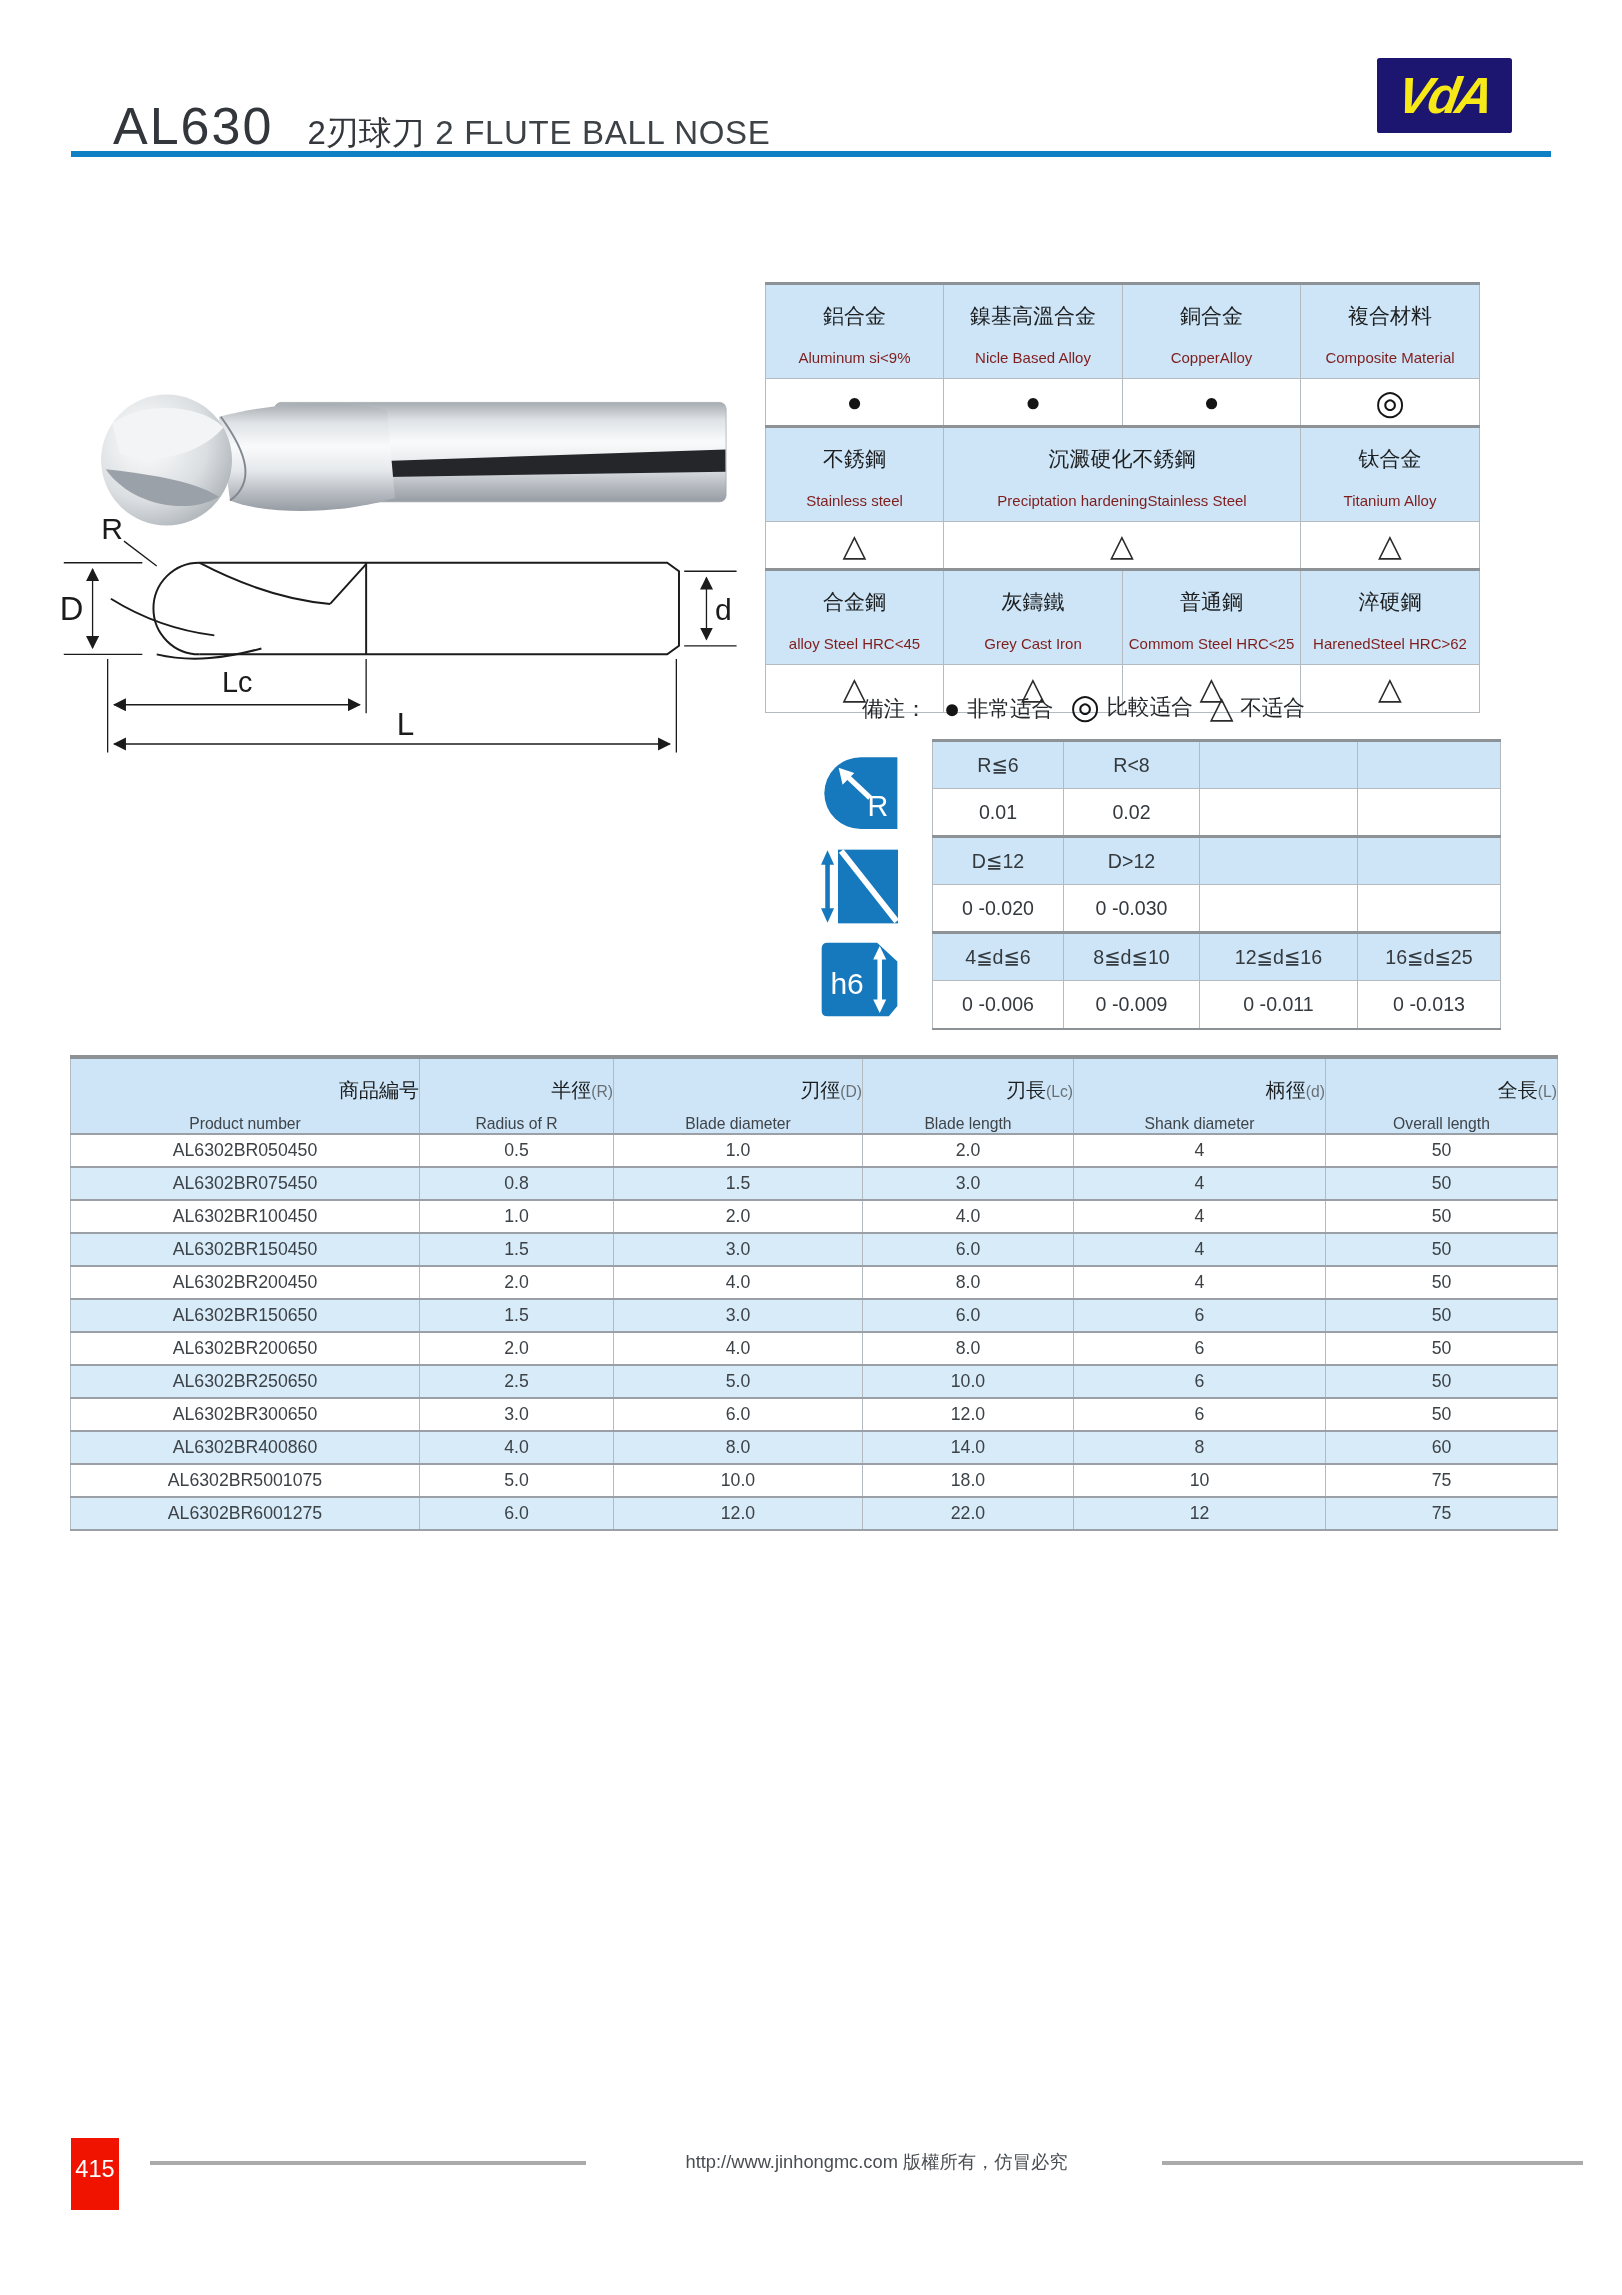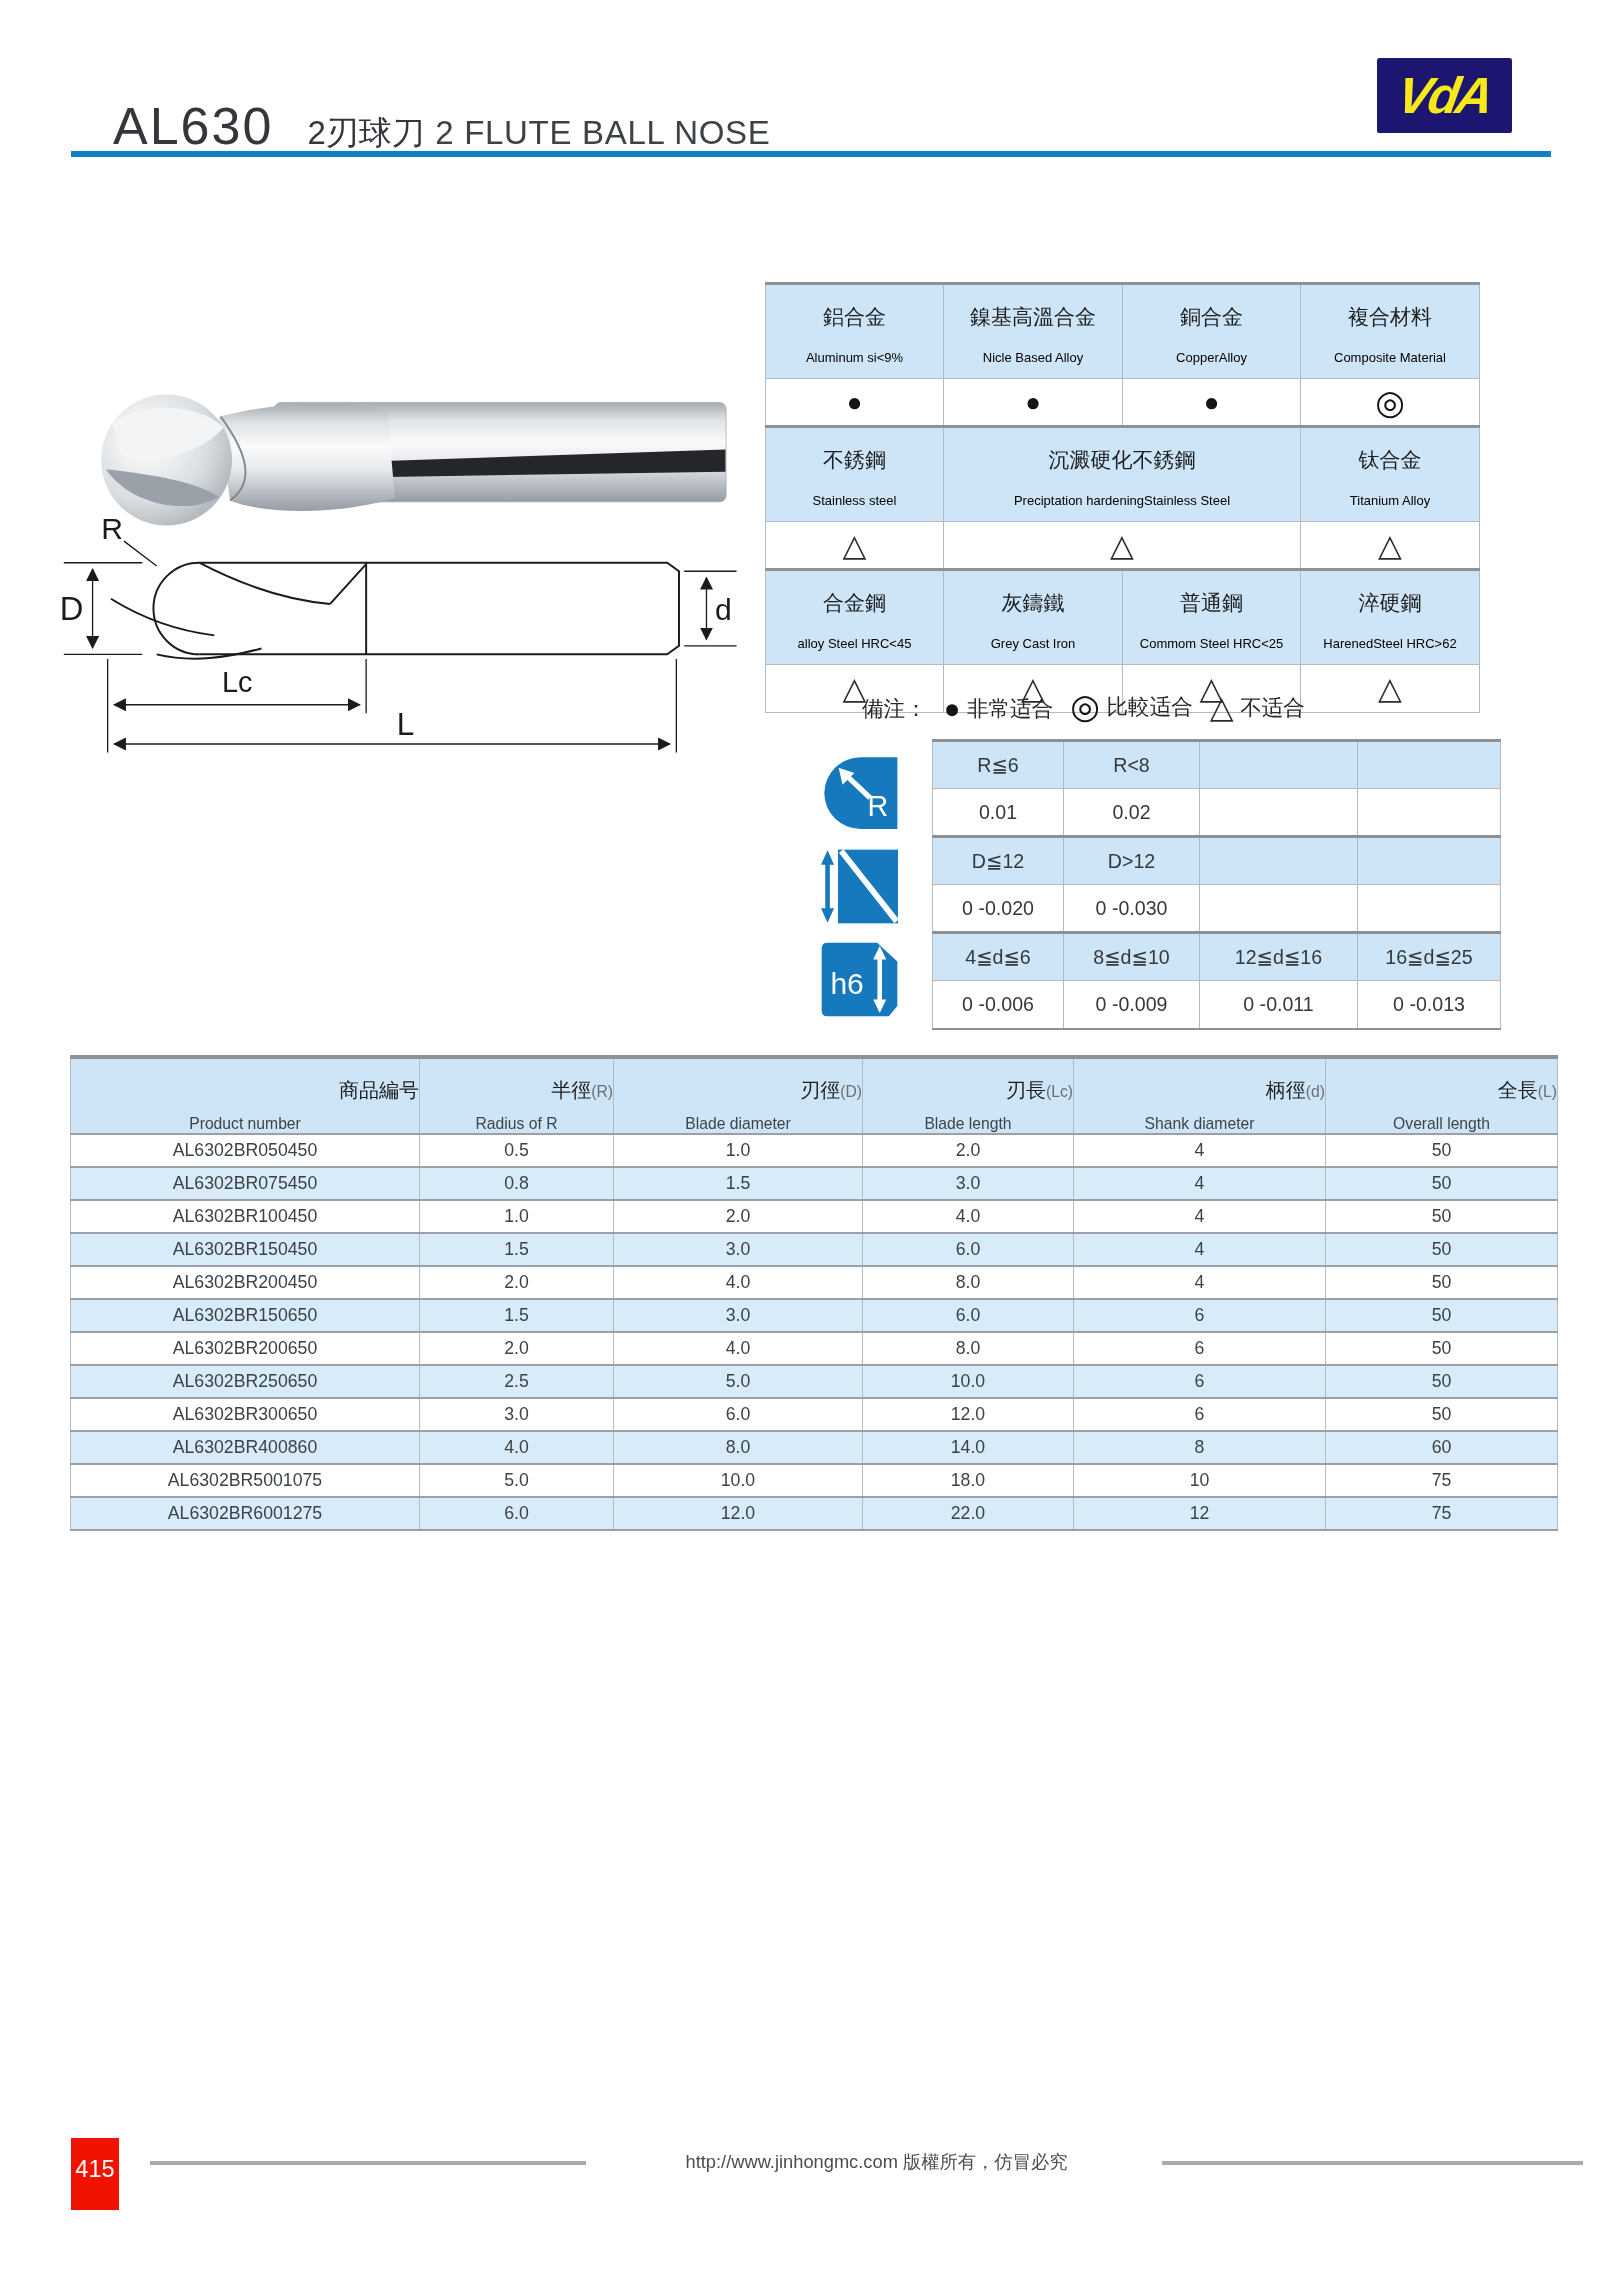--- a/index.html
+++ b/index.html
@@ -23,21 +23,21 @@
 
   
   table{border-collapse:collapse;table-layout:fixed;}
   td,th{border:1.3px solid #b3bac0;text-align:center;vertical-align:middle;padding:0;}
 
   
   .materials{position:absolute;left:765px;top:238px;width:713px;margin-top:44px;}
   .materials td{font-weight:300;}
   .m-head{height:95px;background:#cde5f6;border-top:3.9px solid #8d9296;}
   .m-head .cn{font-size:21px;color:#1d1f21;margin-top:5.2px;font-weight:400;}
-  .m-head .en{font-size:13px;color:#000000;margin-top:19.6px;font-weight:300;}
+  .m-head .en{font-size:15px;color:#7f1d1d;margin-top:19.6px;font-weight:300;}
   .m-sym{height:48px;background:#ffffff;}
   .sym{font-size:26px;color:#141414;line-height:1;}
   .sym-double{font-size:34px;}
   .sym-tri{font-size:31px;color:#2b2b2b;}
 
   
   .legend{position:absolute;left:862px;top:682px;height:41px;display:flex;align-items:flex-end;
           font-size:21.6px;color:#26292c;white-space:nowrap;}
   .legend .item{display:flex;align-items:center;margin-left:17px;}
   .legend .lsym{font-size:27.5px;margin-right:6.5px;color:#141414;line-height:1;}

